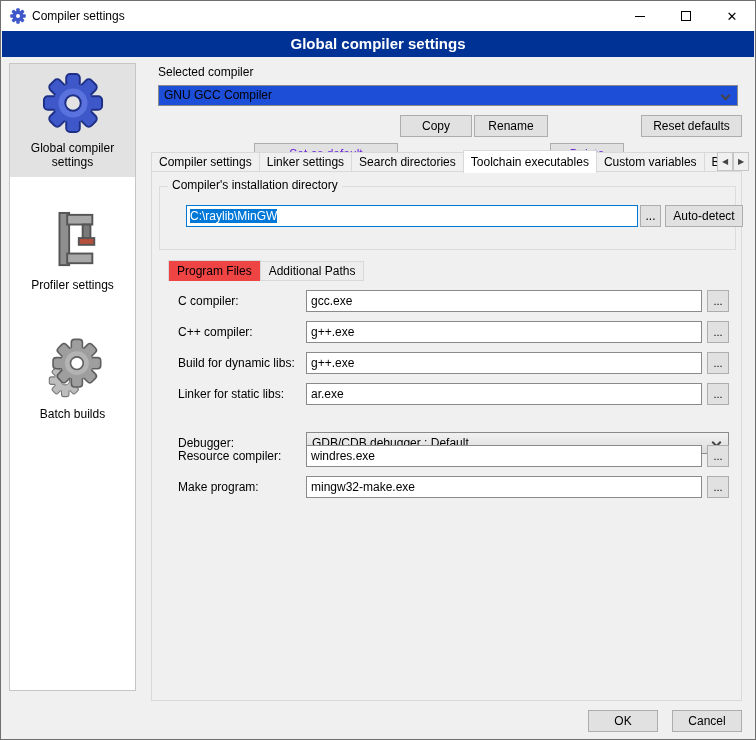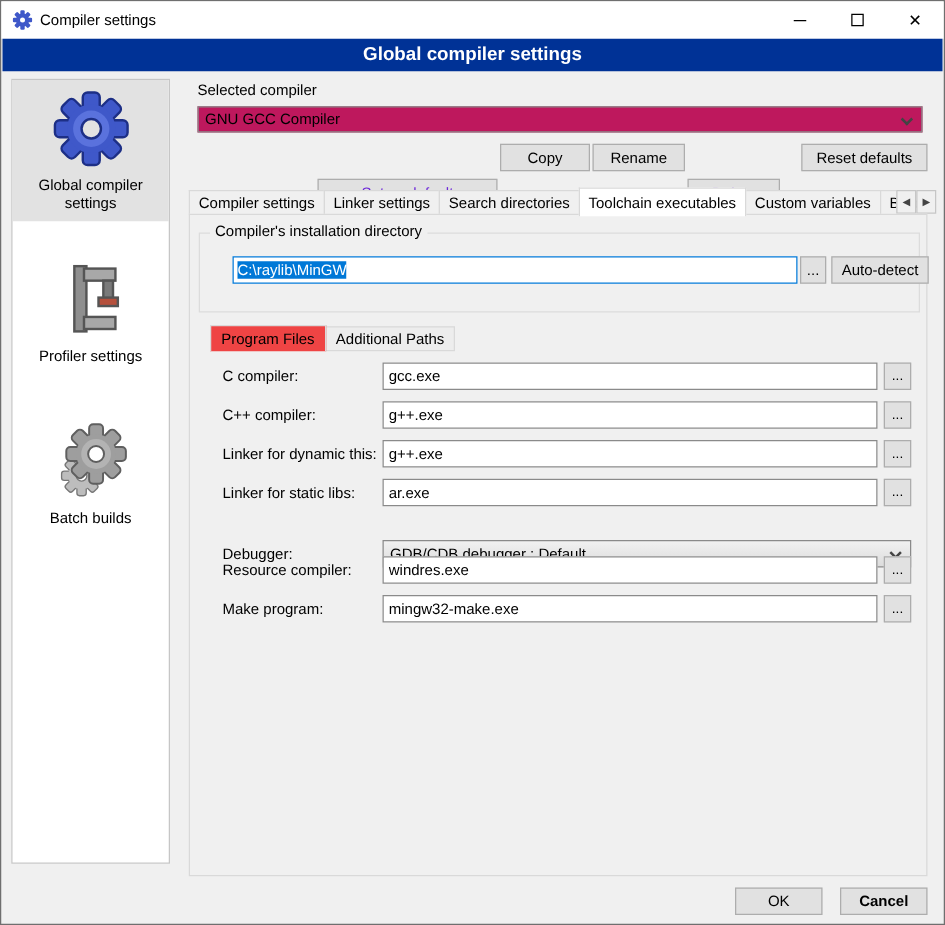--- a/index.html
+++ b/index.html
@@ -29,21 +29,21 @@
   .side-item { text-align:center; padding:8px 2px; }
   .side-item.selected { background:#e2e2e2; }
   .side-icon { display:inline-block; height:62px; }
   .side-label { display:block; margin-top:4px; line-height:14px; font-size:12px; }
   .side-item + .side-item { margin-top:24px; }
   .side-item:last-child { margin-top:30px; }
 
   
   .main { position:absolute; left:145px; top:62px; width:603px; height:646px; }
   .sel-label { position:absolute; left:12px; top:2px; }
-  .combo { position:relative; background:#be185d; border:1px solid #8a8a8a; height:21px; line-height:19px; padding:0 20px 0 5px;
+  .combo { position:relative; background:#1d4ed8; border:1px solid #8a8a8a; height:21px; line-height:19px; padding:0 20px 0 5px;
     white-space:nowrap; overflow:hidden; }
   .combo-main { position:absolute; left:12px; top:22px; width:580px; }
   .chev { position:absolute; right:8px; top:6px; width:7px; height:7px;
     border-right:2px solid #444; border-bottom:2px solid #444; transform:rotate(45deg); }
 
   .btn { background:#e1e1e1; border:1px solid #adadad; font-family:"Liberation Sans",sans-serif; font-size:12px;
     height:22px; text-align:center; line-height:20px; padding:0; }
   .btn.disabled { color:#6d28d9;margin-top:28px; }
   .btnrow { position:absolute; left:108px; top:52px; width:488px; display:flex; gap:2px; }
   .b-setdef { width:144px; } .b-copy { width:72px; } .b-rename { width:74px; } .b-delete { width:74px;text-align:center; }
@@ -83,21 +83,21 @@
   .flabel { width:128px; }
   .tin { width:396px; height:22px; background:#fff; border:1px solid #8a8a8a; font-family:"Liberation Sans",sans-serif;
     font-size:12px; padding:0 4px; }
   .b-small { width:22px; height:22px; margin-left:5px; font-size:11px; line-height:18px; }
   .dropdown { position:relative; width:423px; height:22px; background:linear-gradient(#f1f1f1,#dcdcdc);
     border:1px solid #8a8a8a; line-height:20px; padding:0 20px 0 5px; white-space:nowrap; overflow:hidden; }
   .dropdown .chev { top:6px; }
 
   
   .b-ok { position:absolute; left:587px; top:709px; width:70px; }
-  .b-cancel { position:absolute; left:671px; top:709px; width:70px;font-weight:bold; }
+  .b-cancel { position:absolute; left:671px; top:709px; width:70px; }
 </style>
 </head>
 <body>
 
 <div class="window">
 
   <div class="titlebar">
     <span class="app-icon">
       <svg width="16" height="16" viewBox="0 0 64 64">
         <g transform="translate(32,32)">
@@ -244,21 +244,21 @@
         <button class="btn b-small">...</button>
       </div>
 
       <div class="frow" style="top:149px;">
         <span class="flabel">C++ compiler:</span>
         <input class="tin" value="g++.exe" style="">
         <button class="btn b-small">...</button>
       </div>
 
       <div class="frow" style="top:180px;">
-        <span class="flabel">Linker for dynamic this:</span>
+        <span class="flabel">Build for dynamic libs:</span>
         <input class="tin" value="g++.exe" style="">
         <button class="btn b-small">...</button>
       </div>
 
       <div class="frow" style="top:211px;">
         <span class="flabel">Linker for static libs:</span>
         <input class="tin" value="ar.exe" style="">
         <button class="btn b-small">...</button>
       </div>
 

